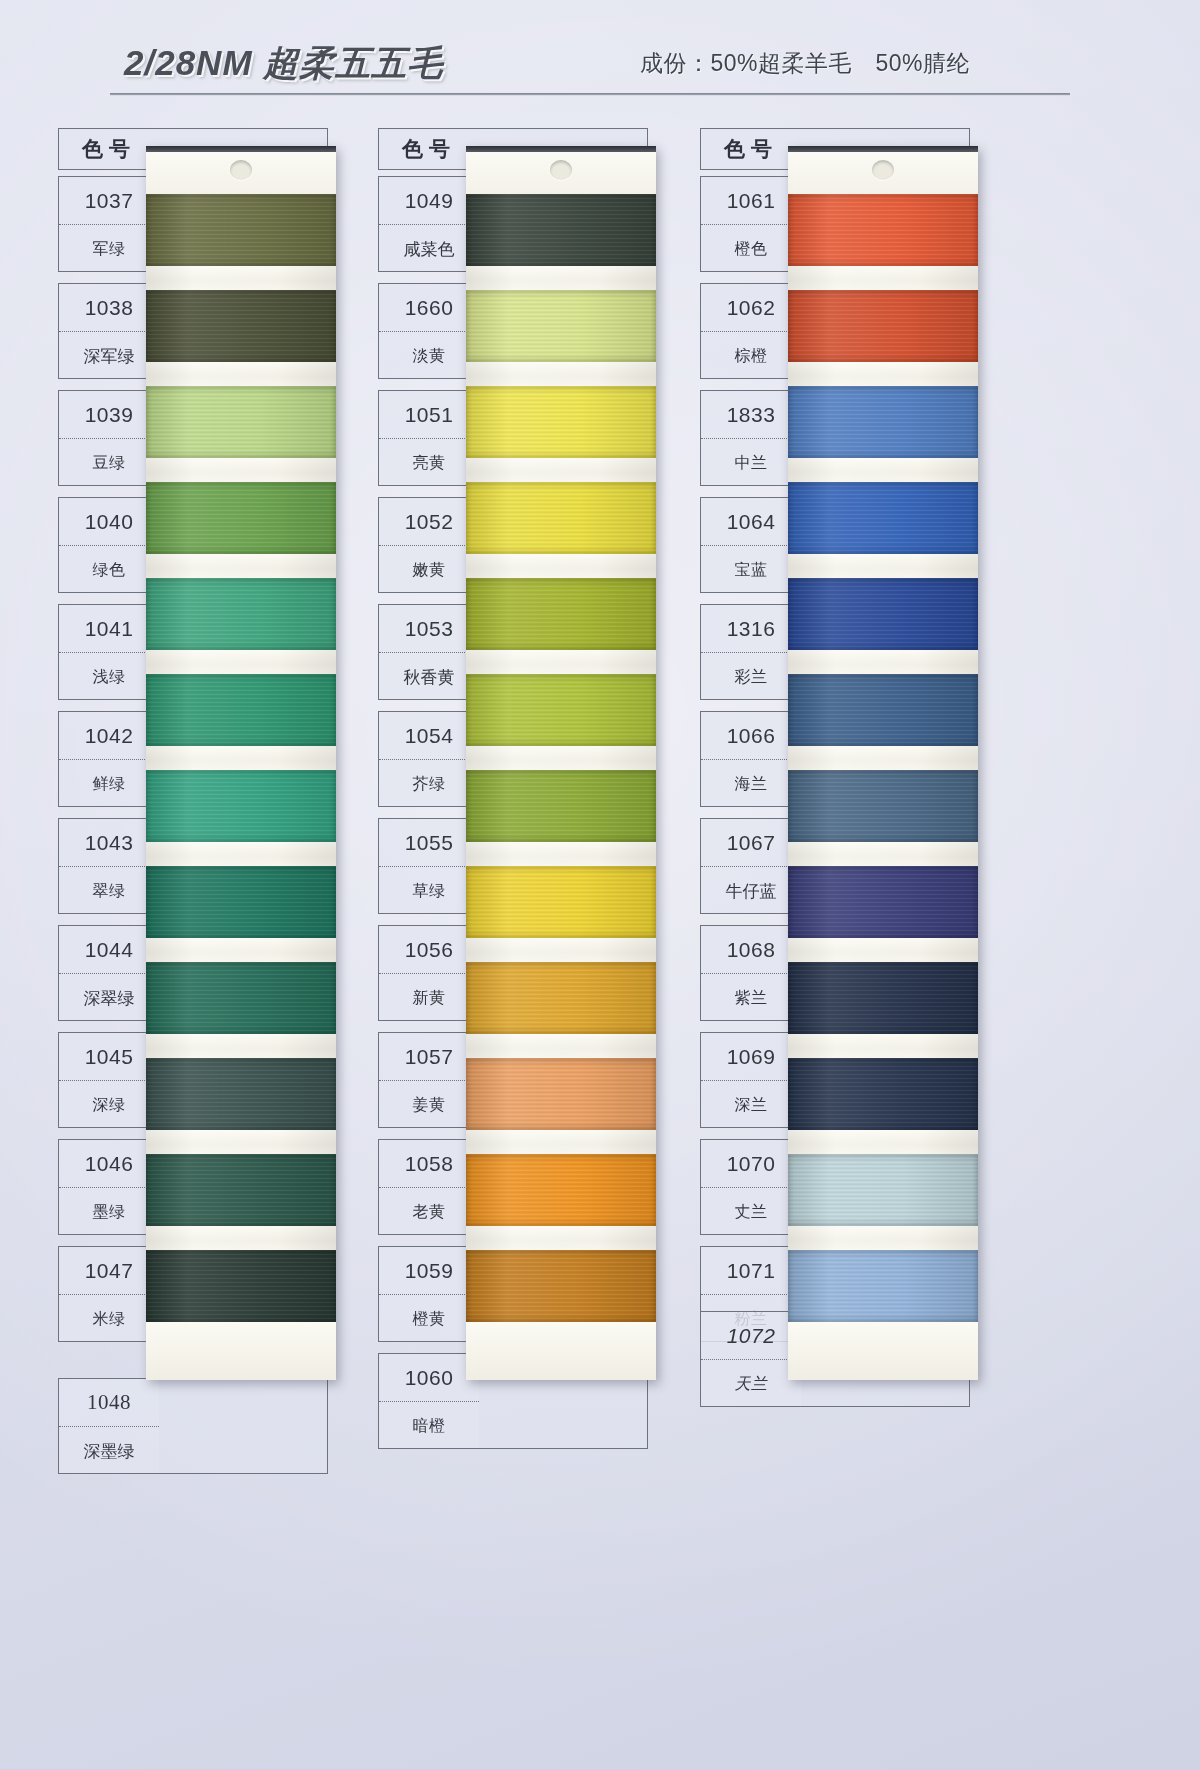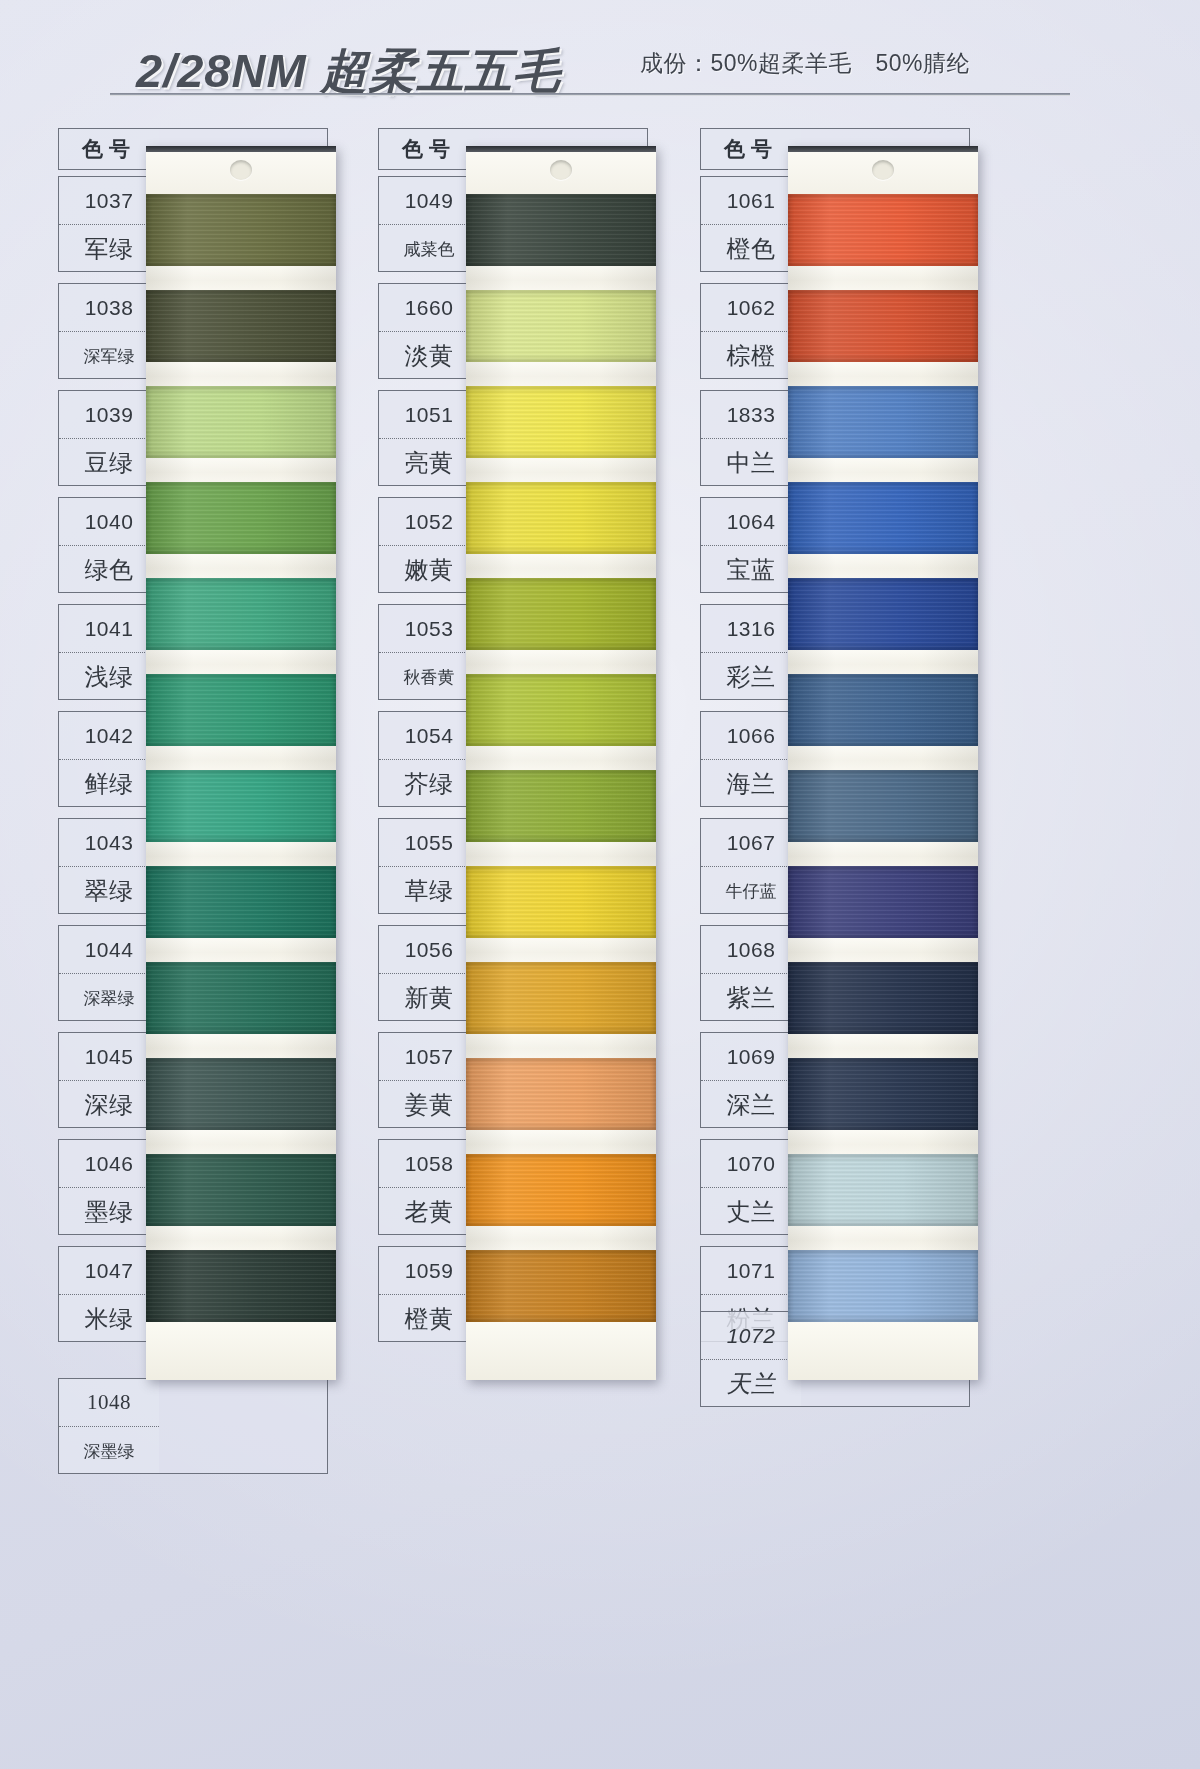--- a/index.html
+++ b/index.html
@@ -23,22 +23,22 @@
   }
 
   
   #header {
     position: absolute;
     left: 60px; top: 38px;
     width: 1020px; height: 62px;
   }
   #title {
     position: absolute;
-    left: 76px; top: 2px;
-    font-size: 47px;
+    left: 64px; top: 2px;
+    font-size: 35px;
     font-weight: bold;
     font-style: italic;
     letter-spacing: 1px;
     color: #4a4f58;
     text-shadow: 2px 2px 0 rgba(255,255,255,0.85), 3px 3px 3px rgba(90,95,110,0.35);
     white-space: nowrap;
   }
   #composition {
     position: absolute;
     left: 580px; top: 10px;
@@ -108,21 +108,21 @@
     justify-content: center;
     font-size: 21px;
     color: #33383f;
     background: rgba(228,230,241,0.62);
   }
   .code {
     letter-spacing: 0.5px;
     border-bottom: 1.5px dotted #70757f;
   }
   .name {
-    font-size: 24px;
+    font-size: 16px;
     letter-spacing: 0.5px;
   }
   .name.long { font-size: 17px; letter-spacing: 0; }
 
   
   .card {
     position: absolute;
     left: 88px;
     top: 18px;
     width: 190px;
@@ -338,20 +338,24 @@
             <div class="name">姜黄</div>
           </div>
           <div class="label-cell pair-cell" style="top: 1011px;">
             <div class="code">1058</div>
             <div class="name">老黄</div>
           </div>
           <div class="label-cell pair-cell" style="top: 1118px;">
             <div class="code">1059</div>
             <div class="name">橙黄</div>
           </div>
+          <div class="label-cell pair-cell" style="top: 1225px;">
+            <div class="code">1060</div>
+            <div class="name">暗橙</div>
+          </div>
         </div>
         <div class="card">
           <div class="card-top-edge"></div>
           <div class="card-head">
             <div class="punch-hole"></div>
           </div>
           <div class="yarn" style="background-color: rgb(58, 70, 62);"></div>
           <div class="gap"></div>
           <div class="yarn" style="background-color: rgb(219, 232, 142);"></div>
           <div class="gap"></div>

